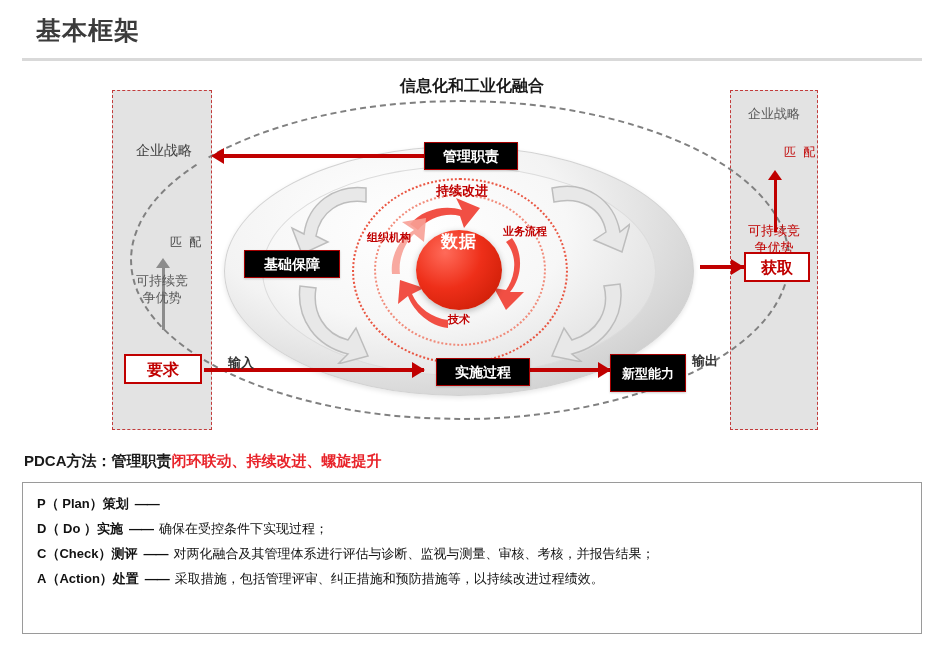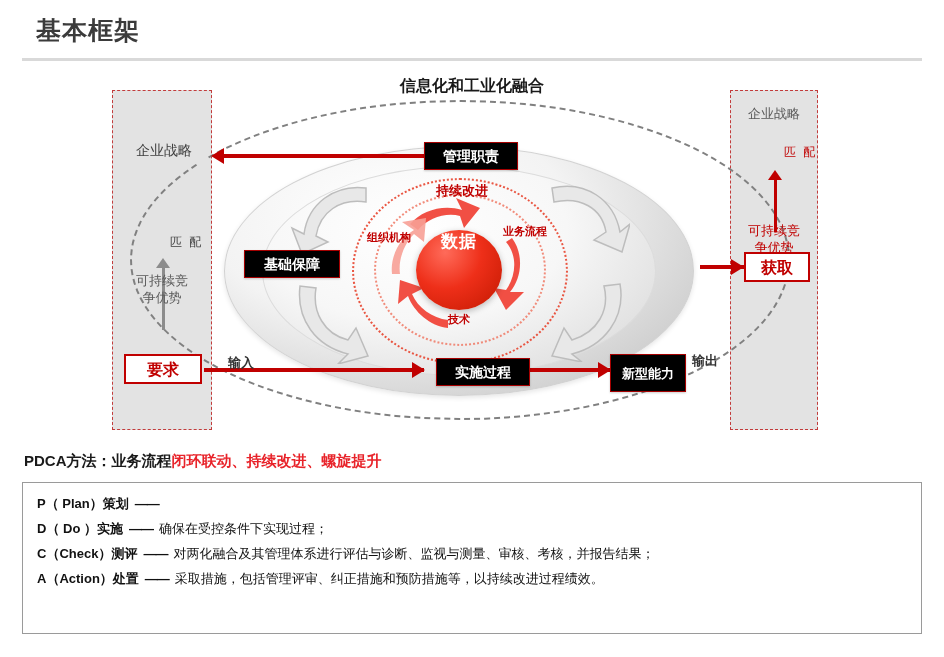--- a/index.html
+++ b/index.html
@@ -346,21 +346,21 @@
     <div class="red-box-filled bx-newcap">新型能力</div>
     <div class="bx-strategy" style="position:absolute;display:flex;align-items:center;justify-content:center;">企业战略</div>
     <div class="red-box bx-require">要求</div>
     <div class="red-box bx-acquire">获取</div>
 
     <div class="conn-label lb-input">输入</div>
     <div class="conn-label lb-output">输出</div>
   </div>
 
   <div class="pdca-line">
-    <span>PDCA方法：业务流程</span><span class="accent">闭环联动、持续改进、螺旋提升</span>
+    <span>PDCA方法：管理职责</span><span class="accent">闭环联动、持续改进、螺旋提升</span>
   </div>
 
   <div class="pdca-box">
     <div class="pdca-rows">
 
       <div class="pdca-row">
         <span class="pdca-key">P（ Plan）策划</span>
         <span class="pdca-dash">——</span>
       </div>
 

